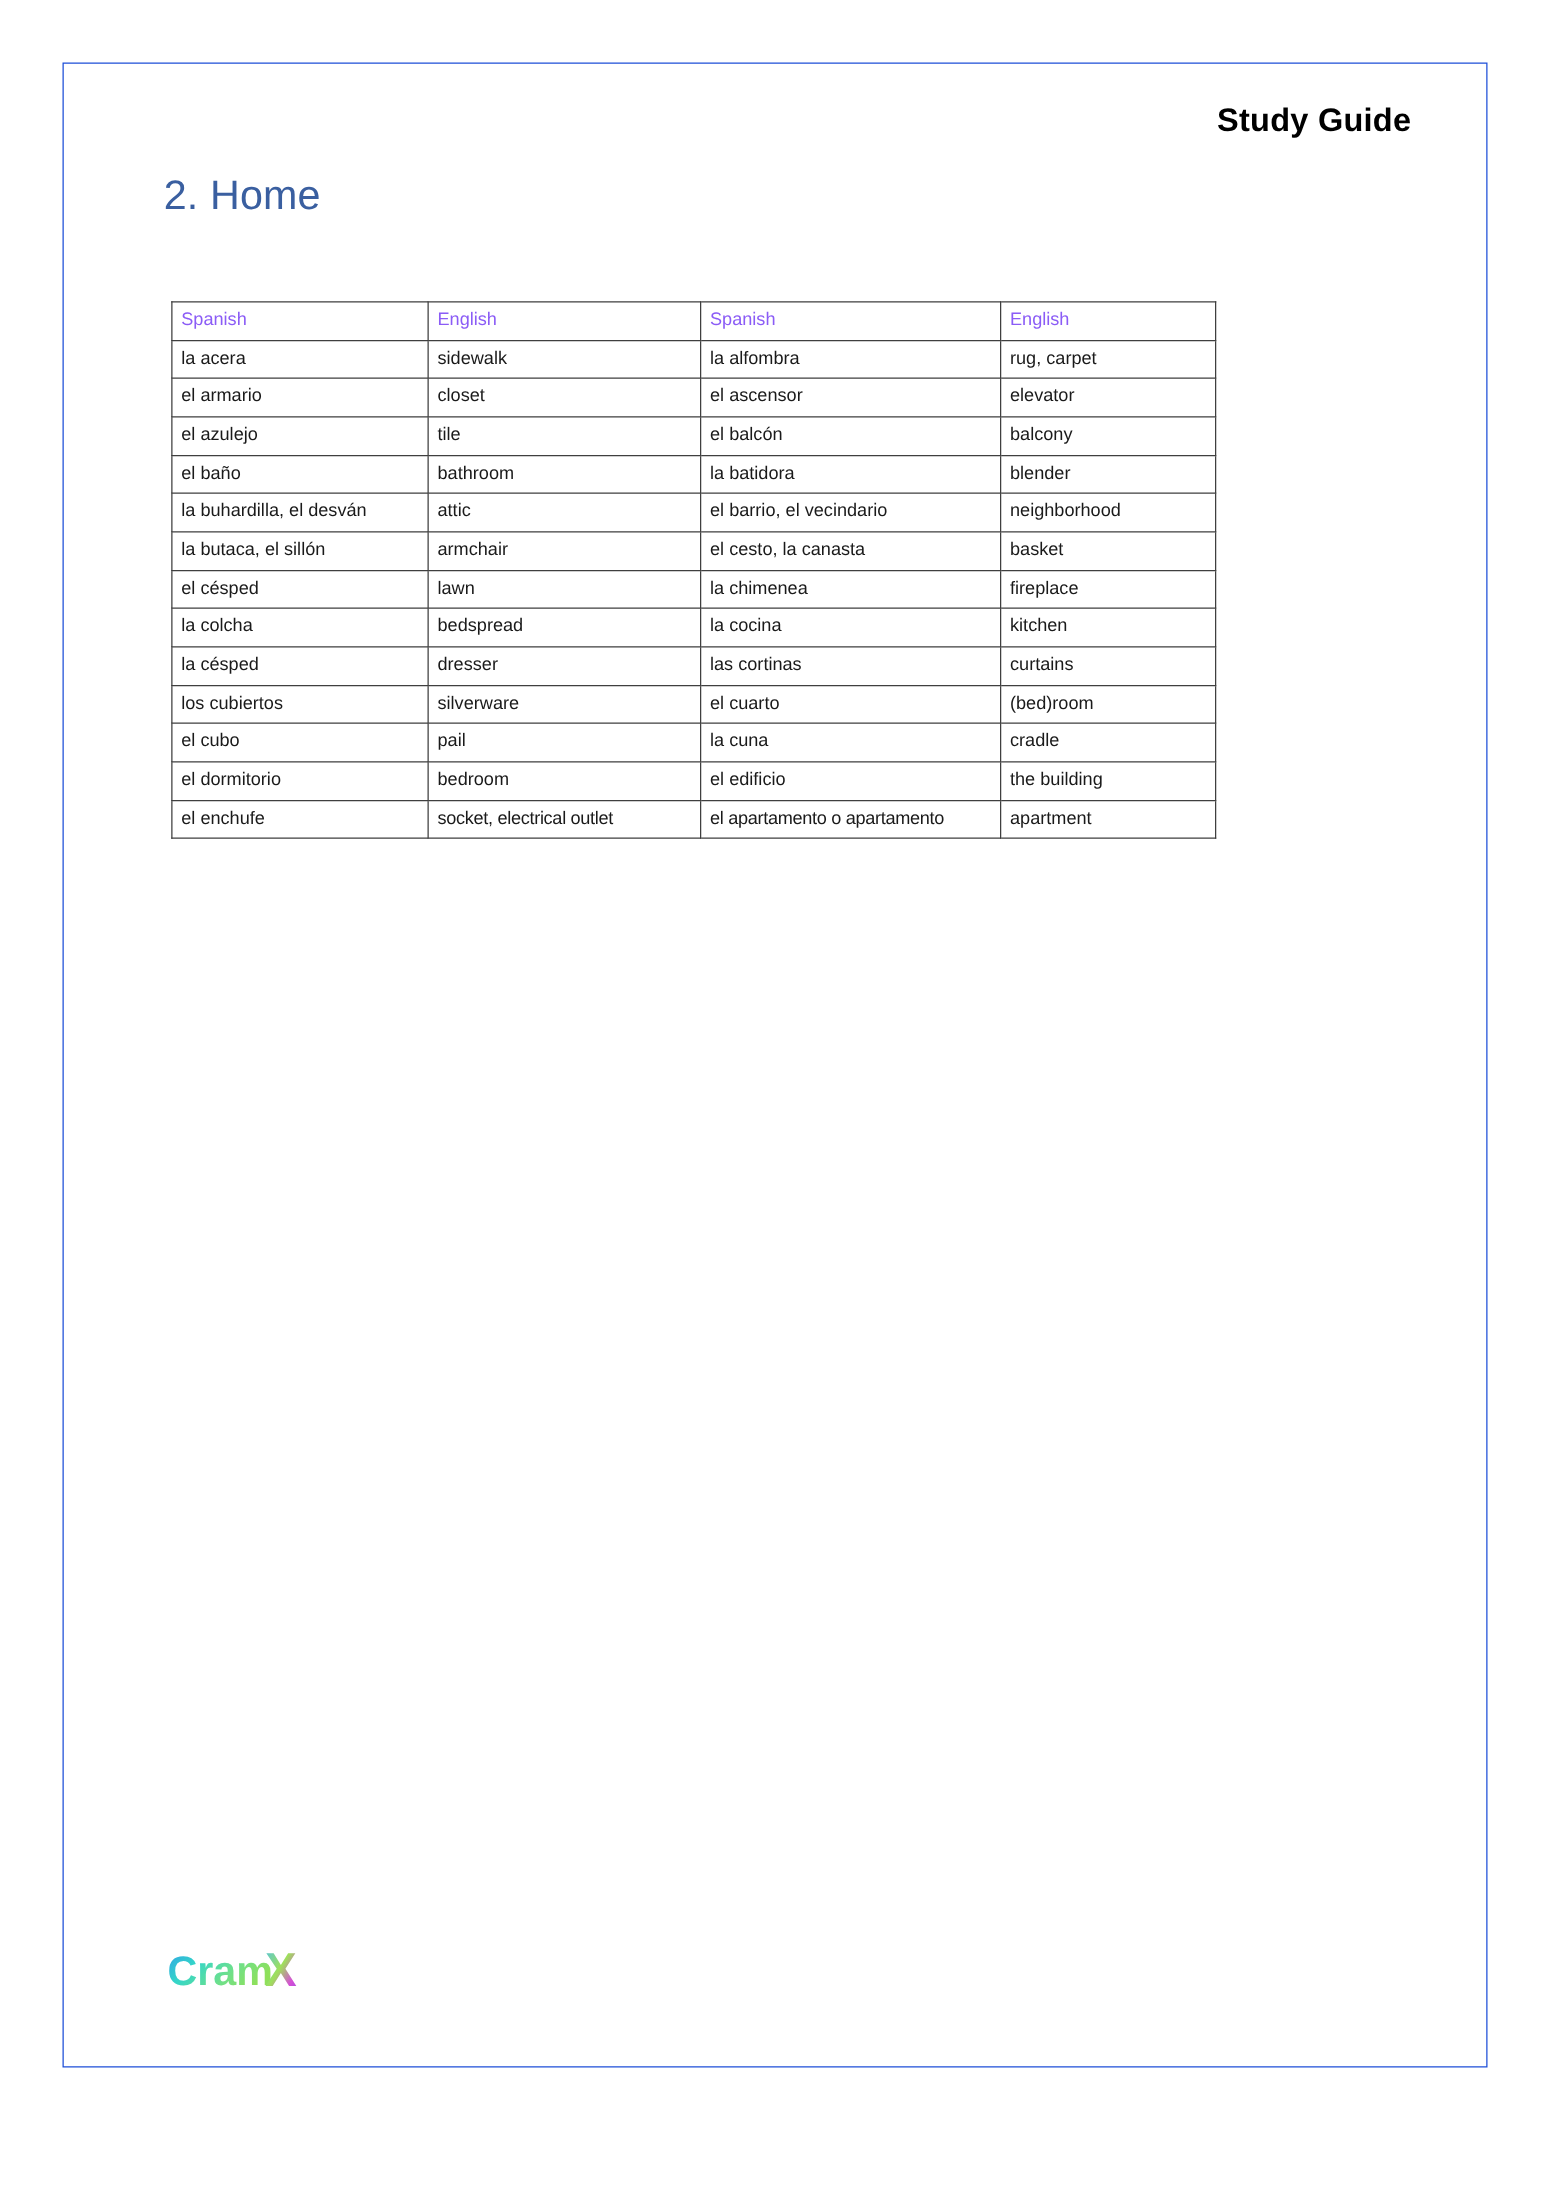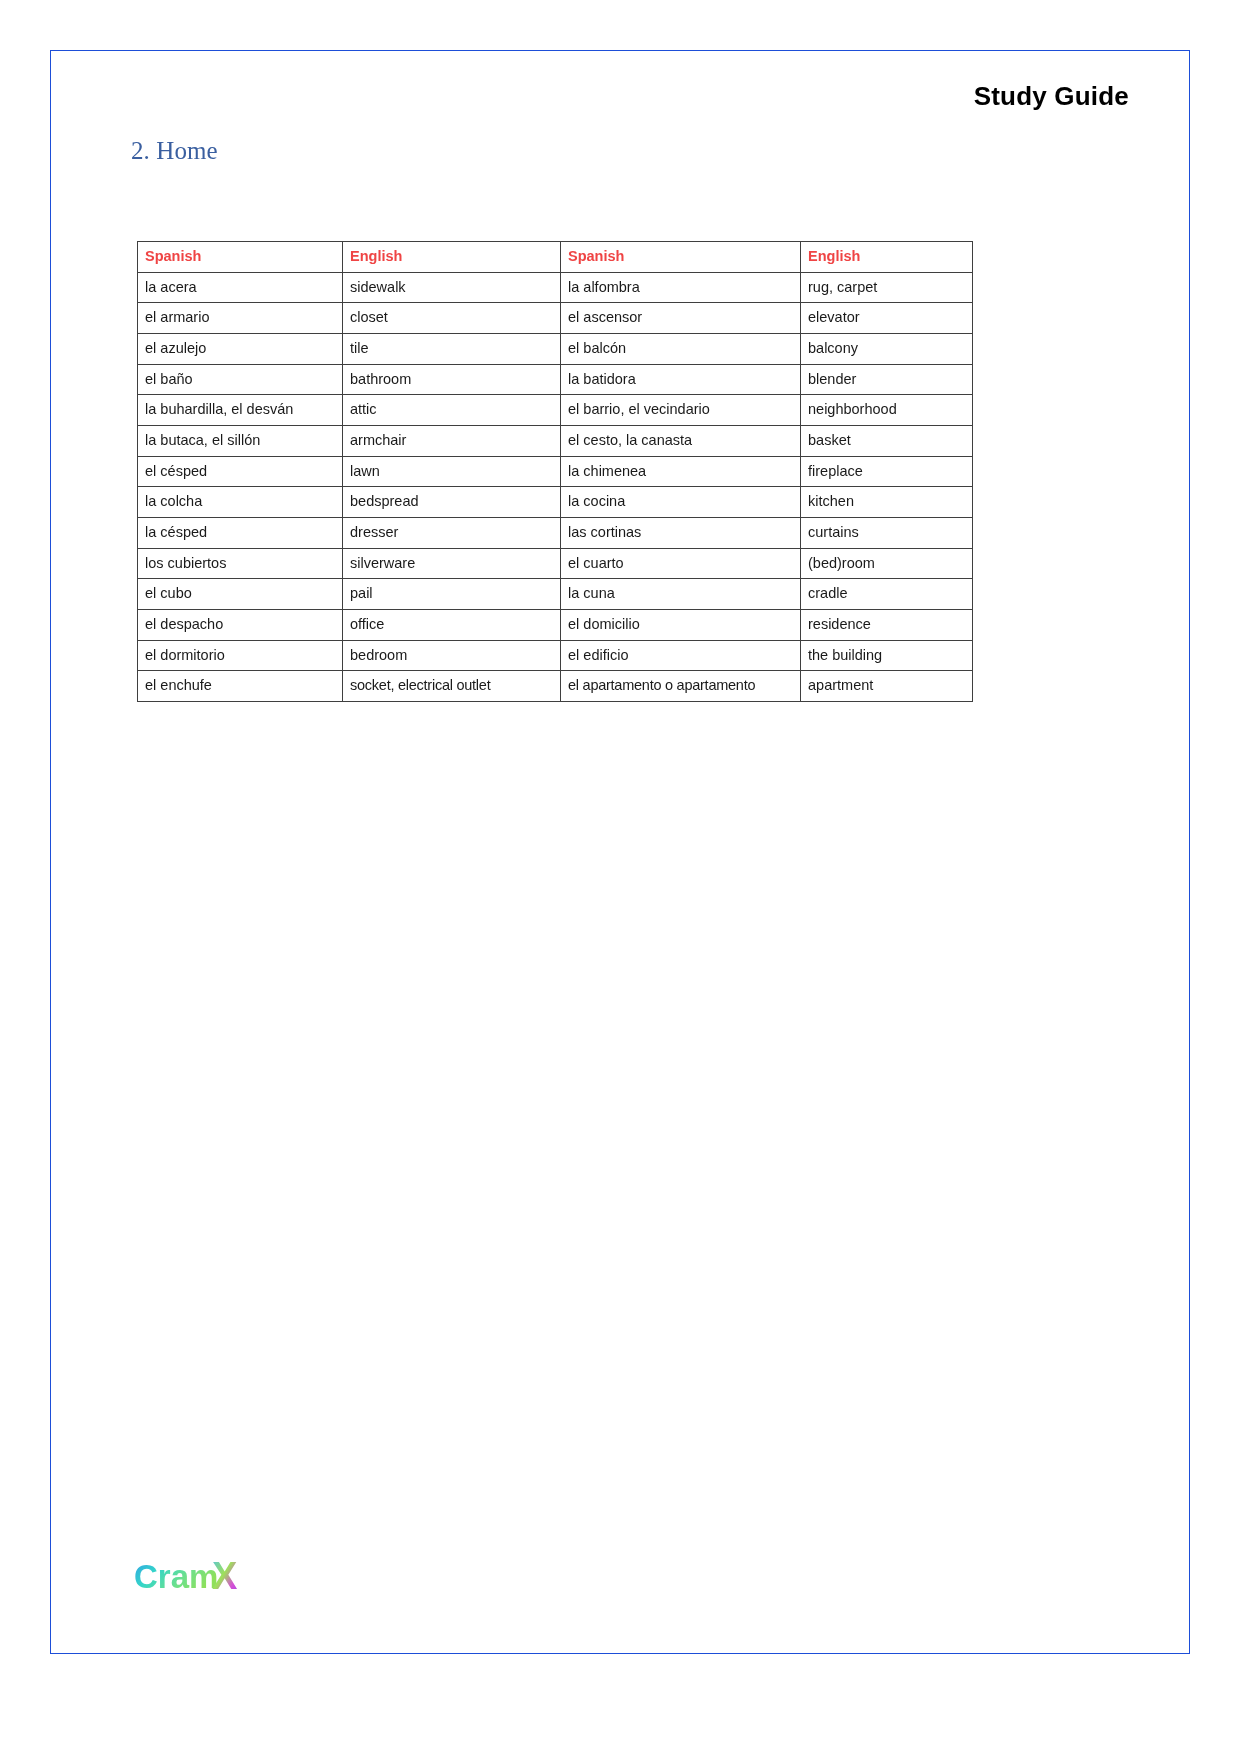--- a/index.html
+++ b/index.html
@@ -36,22 +36,22 @@
     font-family: "Liberation Sans", sans-serif;
     font-size: 26px;
     font-weight: bold;
     color: #000000;
     letter-spacing: 0.2px;
   }
   .section-title {
     position: absolute;
     top: 86px;
     left: 80px;
-    font-family: Liberation Serif, serif;
-    font-size: 25px;
+    font-family: Liberation Sans, sans-serif;
+    font-size: 33px;
     font-weight: normal;
     color: #3a5fa0;
     letter-spacing: 0.1px;
   }
   .vocab-table-wrap {
     position: absolute;
     top: 190px;
     left: 86px;
     width: 835px;
   }
@@ -74,22 +74,22 @@
     line-height: 1.15;
     color: #1a1a1a;
     text-align: left;
     vertical-align: middle;
     height: 27px;
     box-sizing: border-box;
     overflow: hidden;
     white-space: nowrap;
   }
   table.vocab th {
-    font-weight: bold;
-    color: #ef4444;
+    font-weight: normal;
+    color: #8b5cf6;
     margin-top: 40px;
   }
   table.vocab td.tight {
     letter-spacing: -0.25px;
   }
   .logo {
     position: absolute;
     left: 83px;
     bottom: 54px;
     height: 44px;
@@ -182,26 +182,20 @@
               <td>los cubiertos</td>
               <td>silverware</td>
               <td>el cuarto</td>
               <td>(bed)room</td>
             </tr>
             <tr>
               <td>el cubo</td>
               <td>pail</td>
               <td>la cuna</td>
               <td>cradle</td>
-            </tr>
-            <tr>
-              <td>el despacho</td>
-              <td>office</td>
-              <td>el domicilio</td>
-              <td>residence</td>
             </tr>
             <tr>
               <td>el dormitorio</td>
               <td>bedroom</td>
               <td>el edificio</td>
               <td>the building</td>
             </tr>
             <tr>
               <td>el enchufe</td>
               <td class="tight">socket, electrical outlet</td>

